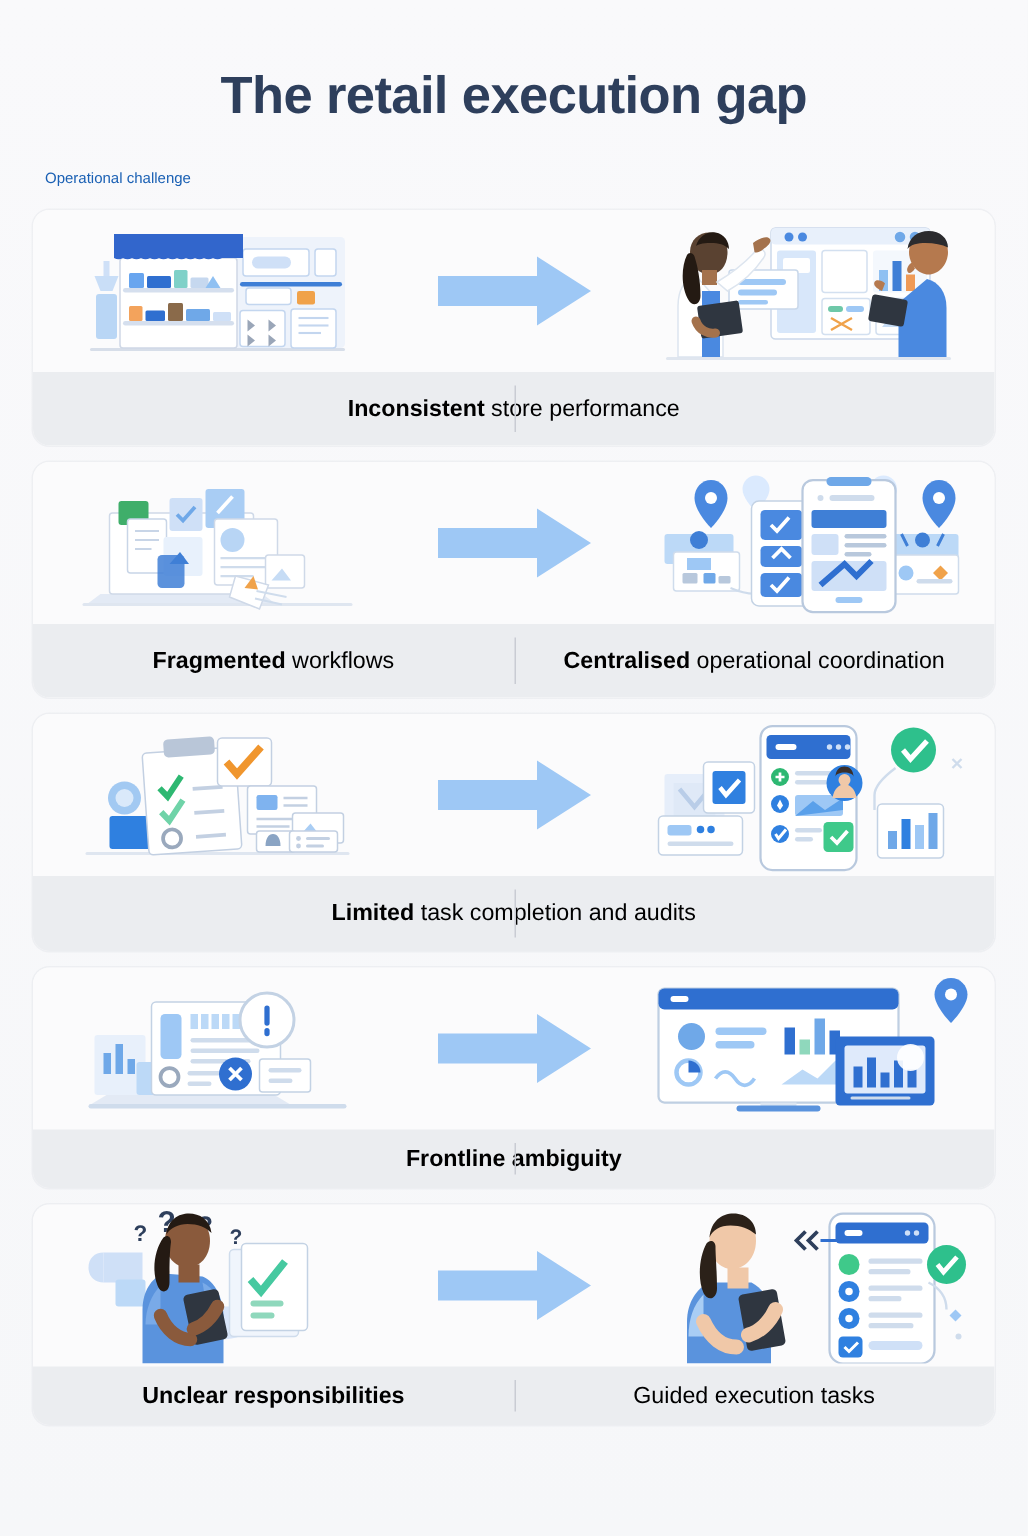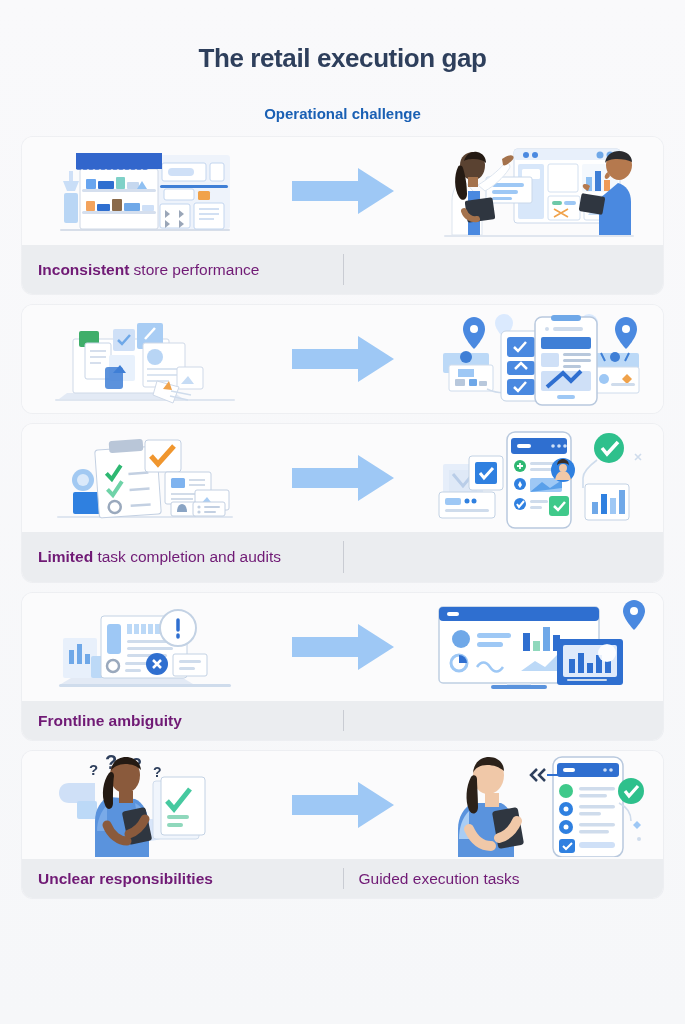--- a/index.html
+++ b/index.html
@@ -20,39 +20,39 @@
     position: relative;
     width: 685px;
     height: 1024px;
     background: linear-gradient(180deg, #f9f9fb 0%, #f6f7f9 100%);
     padding: 0 22px;
   }
 
   
   .title {
     text-align: center;
-    font-size: 26px;
+    font-size: 35px;
     font-weight: bold;
     color: #2e3f5c;
     letter-spacing: -0.4px;
     padding-top: 44px;
     line-height: 1.15;
   }
 
   
   .col-heads {
     display: flex;
     margin-top: 28px;
     padding: 0 8px;
   }
   .col-head {
     flex: 1 1 50%;
-    text-align: center;
-    font-size: 15px;
-    font-weight: bold;
+    text-align: left;
+    font-size: 10px;
+    font-weight: normal;
     color: #1a60b4;
     line-height: 1.55;
   }
   .col-head.right { padding: 0 22px; }
 
   
   .rows { margin-top: 12px; }
 
   .row {
     background: #fbfbfc;
@@ -88,24 +88,25 @@
     content: "";
     position: absolute;
     left: 50%;
     top: 9px;
     bottom: 9px;
     width: 1px;
     background: #c9ccd3;
   }
   .cap-cell {
     flex: 1 1 50%;
+    text-align: center;
     padding: 13px 16px;
     font-size: 15.5px;
     line-height: 1.5;
-    color: #701a75;
+    color: #000000;
   }
   .cap-cell.one-line { padding: 8px 16px; }
   .cap-cell b { font-weight: bold; }
   .cap-cell span { font-weight: normal; }
 
   
   .row:last-child { margin-bottom: 0; }
 </style>
 </head>
 <body>
@@ -323,20 +324,28 @@
               <rect x="134" y="44" width="28" height="3" rx="1.5"></rect>
               <rect x="134" y="50" width="28" height="3" rx="1.5"></rect>
               <rect x="134" y="56" width="18" height="3" rx="1.5"></rect>
             </g>
             <rect x="112" y="62" width="50" height="20" rx="2" fill="#cfe0f7"></rect>
             <path d="M118 78l16-14 8 8 10-10" stroke="#2f6fd0" stroke-width="4" fill="none"></path>
             <rect x="128" y="86" width="18" height="4" rx="2" fill="#9ec8f5"></rect>
           </svg>
         </div>
       </div>
+      <div class="caption">
+        <div class="cap-cell">
+          <b>Fragmented</b><span> workflows</span>
+        </div>
+        <div class="cap-cell">
+          <b>Centralised</b><span> operational coordination</span>
+        </div>
+      </div>
     </div>
 
     <div class="row">
       <div class="row-art">
         <div class="art-cell">
           <svg width="196" height="100" viewBox="0 0 196 100">
             <rect x="10" y="88" width="176" height="2" rx="1" fill="#dfe6f0"></rect>
             <circle cx="36" cy="52" r="11" fill="#5aa0ea" opacity="0.55"></circle>
             <path d="M30 52a6 6 0 0112 0 6 6 0 01-12 0z" fill="#fff" opacity="0.6"></path>
             <rect x="26" y="64" width="30" height="22" rx="2" fill="#2f80e0"></rect>

